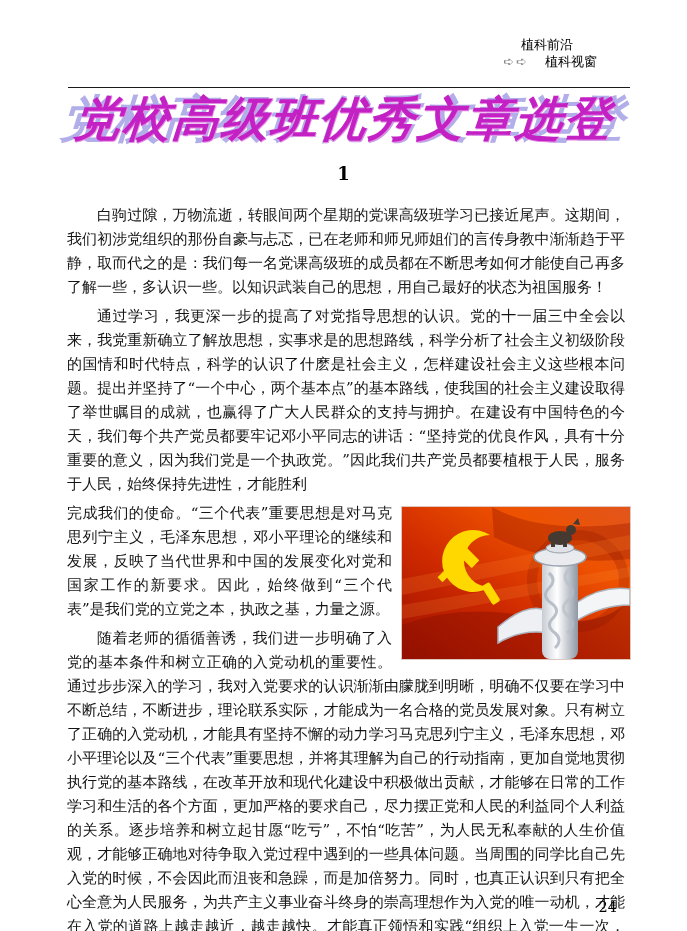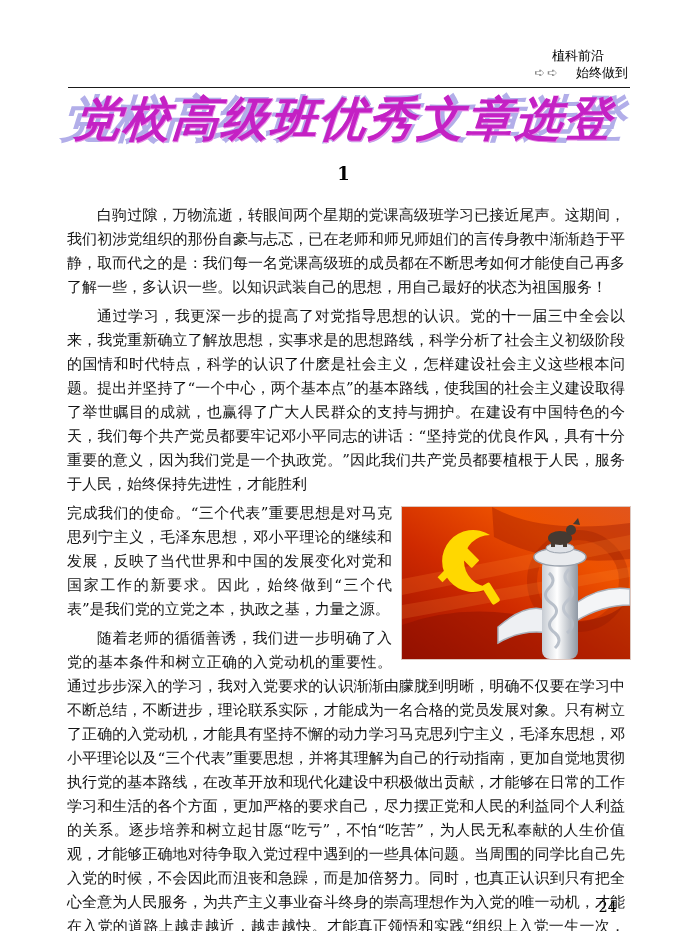--- a/index.html
+++ b/index.html
@@ -2,22 +2,22 @@
 <html><head>
 <meta charset="utf-8">
 <style>
   html,body { margin:0; padding:0; background:#888; }
   .page {
     position:relative; width:687px; height:931px; margin:0 auto;
     background:#ffffff; overflow:hidden;
     font-family:"DejaVu Serif", serif; color:#000;
   }
   
-  .header { position:absolute; top:47px; left:0; width:610px; text-align:right;
-            font-size:13px; line-height:17px; font-family:"DejaVu Sans", sans-serif;padding-left:31px; }
+  .header { position:absolute; top:36px; left:0; width:610px; text-align:right;
+            font-size:13px; line-height:17px; font-family:"DejaVu Sans", sans-serif; }
   .header-line1 { padding-right:37px; }
   .header-line2 { padding-right:13px; }
   .arrow-icons { color:#8a8a8a; font-size:13px; margin-right:16px; letter-spacing:2px; }
   .rule { position:absolute; top:87px; left:68px; width:562px;
           border-top:1.6px solid #1a1a1a; }
   
   .title-wrap { position:absolute; top:88px; left:0; width:100%; height:72px;
                 text-align:center; }
   .title-ghost, .title-main {
     position:absolute; left:0; width:100%; text-align:center;
@@ -42,21 +42,21 @@
   .page-number { position:absolute; bottom:16px; right:70px; font-size:14.5px; }
 </style>
 </head>
 <body>
 
 <div class="page">
 
   <div class="header">
     <div class="header-line1">植科前沿</div>
     <div class="header-line2">
-      <span class="arrow-icons">➪➪</span><span>始终做到</span>
+      <span class="arrow-icons">➪➪</span><span>植科视窗</span>
     </div>
   </div>
 
   <div class="rule"></div>
 
   <div class="title-wrap">
     <div class="title-ghost">党校高级班优秀文章选登</div>
     <div class="title-main">党校高级班优秀文章选登</div>
   </div>
 

